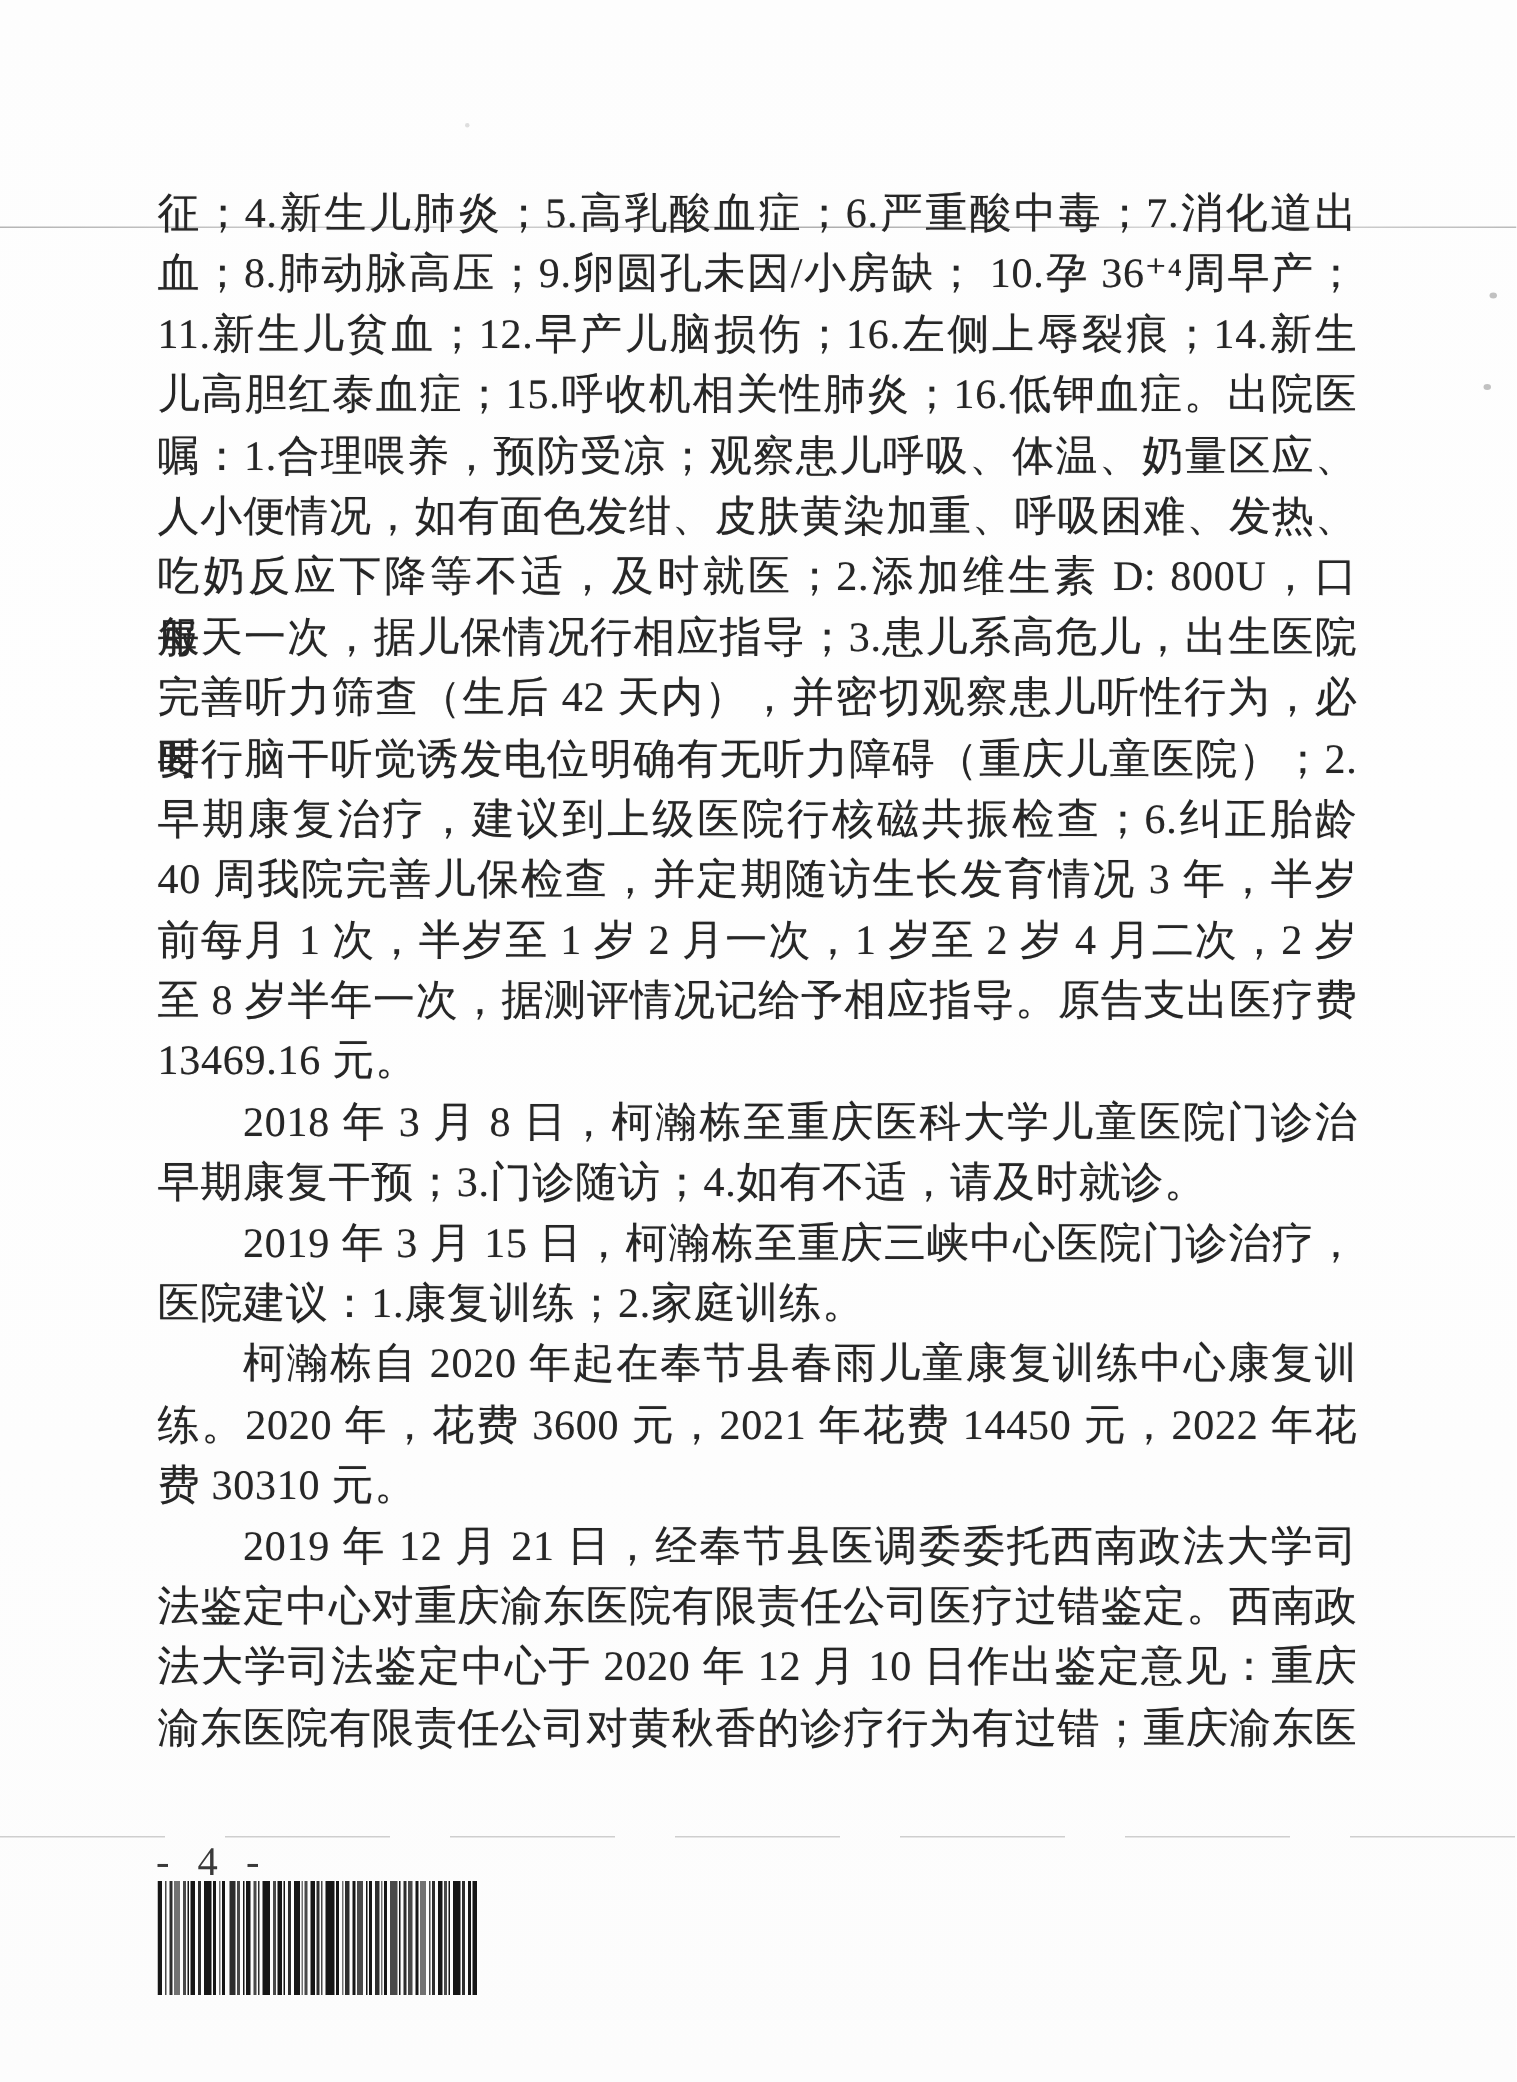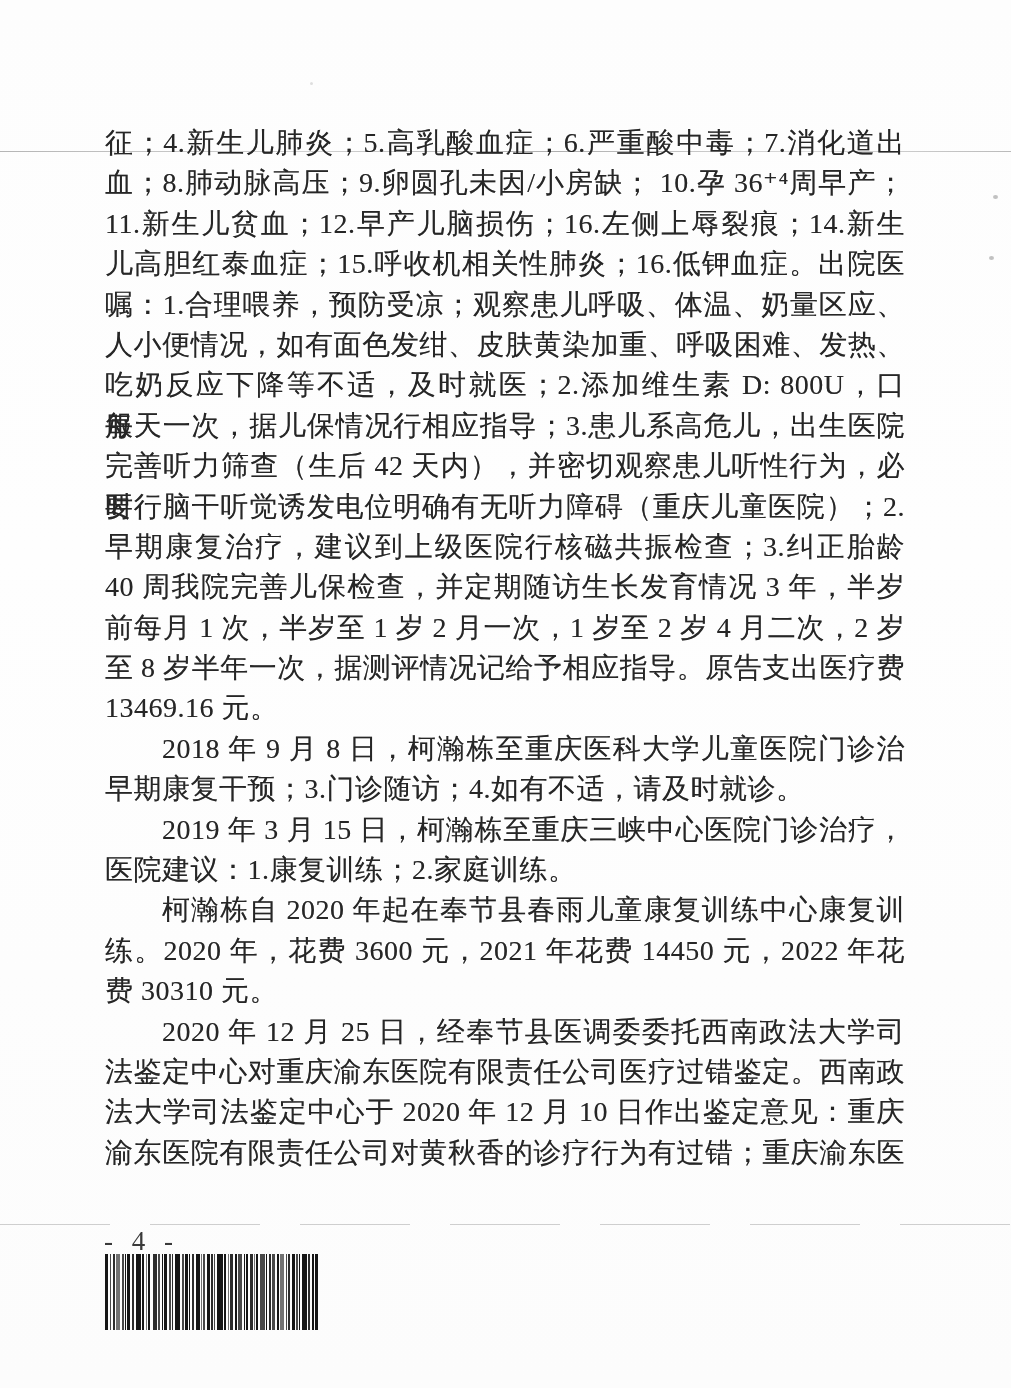--- a/index.html
+++ b/index.html
@@ -73,33 +73,33 @@
       <div class="line">征；4.新生儿肺炎；5.高乳酸血症；6.严重酸中毒；7.消化道出</div>
       <div class="line">血；8.肺动脉高压；9.卵圆孔未因/小房缺； 10.孕 36⁺⁴周早产；</div>
       <div class="line">11.新生儿贫血；12.早产儿脑损伤；16.左侧上辱裂痕；14.新生</div>
       <div class="line">儿高胆红泰血症；15.呼收机相关性肺炎；16.低钾血症。出院医</div>
       <div class="line">嘱：1.合理喂养，预防受凉；观察患儿呼吸、体温、奶量区应、</div>
       <div class="line">人小便情况，如有面色发绀、皮肤黄染加重、呼吸困难、发热、</div>
       <div class="line">吃奶反应下降等不适，及时就医；2.添加维生素 D: 800U，口服，</div>
       <div class="line">每天一次，据儿保情况行相应指导；3.患儿系高危儿，出生医院</div>
       <div class="line">完善听力筛查（生后 42 天内），并密切观察患儿听性行为，必要</div>
       <div class="line">时行脑干听觉诱发电位明确有无听力障碍（重庆儿童医院）；2.</div>
-      <div class="line">早期康复治疗，建议到上级医院行核磁共振检查；3.纠正胎龄</div>
+      <div class="line">早期康复治疗，建议到上级医院行核磁共振检查；6.纠正胎龄</div>
       <div class="line">40 周我院完善儿保检查，并定期随访生长发育情况 3 年，半岁</div>
       <div class="line">前每月 1 次，半岁至 1 岁 2 月一次，1 岁至 2 岁 4 月二次，2 岁</div>
       <div class="line">至 8 岁半年一次，据测评情况记给予相应指导。原告支出医疗费</div>
       <div class="line no-justify">13469.16 元。</div>
-      <div class="line indent">2018 年 9 月 8 日，柯瀚栋至重庆医科大学儿童医院门诊治</div>
+      <div class="line indent">2018 年 3 月 8 日，柯瀚栋至重庆医科大学儿童医院门诊治</div>
       <div class="line no-justify">早期康复干预；3.门诊随访；4.如有不适，请及时就诊。</div>
       <div class="line indent">2019 年 3 月 15 日，柯瀚栋至重庆三峡中心医院门诊治疗，</div>
       <div class="line no-justify">医院建议：1.康复训练；2.家庭训练。</div>
       <div class="line indent">柯瀚栋自 2020 年起在奉节县春雨儿童康复训练中心康复训</div>
       <div class="line">练。2020 年，花费 3600 元，2021 年花费 14450 元，2022 年花</div>
       <div class="line no-justify">费 30310 元。</div>
-      <div class="line indent">2020 年 12 月 25 日，经奉节县医调委委托西南政法大学司</div>
+      <div class="line indent">2019 年 12 月 21 日，经奉节县医调委委托西南政法大学司</div>
       <div class="line">法鉴定中心对重庆渝东医院有限责任公司医疗过错鉴定。西南政</div>
       <div class="line">法大学司法鉴定中心于 2020 年 12 月 10 日作出鉴定意见：重庆</div>
       <div class="line">渝东医院有限责任公司对黄秋香的诊疗行为有过错；重庆渝东医</div>
     </div>
 
   <div class="artifact-line-bottom"></div>
 
   <div class="page-number">- 4 -</div>
 
   <div class="barcode"><span class="bar" style="width: 3px; background: rgb(22, 22, 22);"></span><span class="gap" style="width: 2px;"></span><span class="bar" style="width: 1px; background: rgb(22, 22, 22);"></span><span class="gap" style="width: 2px;"></span><span class="bar" style="width: 2px; background: rgb(22, 22, 22);"></span><span class="gap" style="width: 1px;"></span><span class="bar" style="width: 4px; background: rgb(22, 22, 22);"></span><span class="gap" style="width: 2px;"></span><span class="bar" style="width: 2px; background: rgb(22, 22, 22);"></span><span class="gap" style="width: 1px;"></span><span class="bar" style="width: 1px; background: rgb(22, 22, 22);"></span><span class="gap" style="width: 1px;"></span><span class="bar" style="width: 3px; background: rgb(22, 22, 22);"></span><span class="gap" style="width: 2px;"></span><span class="bar" style="width: 2px; background: rgb(22, 22, 22);"></span><span class="gap" style="width: 2px;"></span><span class="bar" style="width: 5px; background: rgb(22, 22, 22);"></span><span class="gap" style="width: 1px;"></span><span class="bar" style="width: 2px; background: rgb(22, 22, 22);"></span><span class="gap" style="width: 2px;"></span><span class="bar" style="width: 1px; background: rgb(22, 22, 22);"></span><span class="gap" style="width: 1px;"></span><span class="bar" style="width: 2px; background: rgb(22, 22, 22);"></span><span class="gap" style="width: 3px;"></span><span class="bar" style="width: 4px; background: rgb(22, 22, 22);"></span><span class="gap" style="width: 1px;"></span><span class="bar" style="width: 2px; background: rgb(22, 22, 22);"></span><span class="gap" style="width: 2px;"></span><span class="bar" style="width: 1px; background: rgb(22, 22, 22);"></span><span class="gap" style="width: 1px;"></span><span class="bar" style="width: 3px; background: rgb(22, 22, 22);"></span><span class="gap" style="width: 2px;"></span><span class="bar" style="width: 2px; background: rgb(22, 22, 22);"></span><span class="gap" style="width: 1px;"></span><span class="bar" style="width: 1px; background: rgb(22, 22, 22);"></span><span class="gap" style="width: 2px;"></span><span class="bar" style="width: 5px; background: rgb(22, 22, 22);"></span><span class="gap" style="width: 2px;"></span><span class="bar" style="width: 2px; background: rgb(22, 22, 22);"></span><span class="gap" style="width: 1px;"></span><span class="bar" style="width: 3px; background: rgb(22, 22, 22);"></span><span class="gap" style="width: 1px;"></span><span class="bar" style="width: 1px; background: rgb(22, 22, 22);"></span><span class="gap" style="width: 2px;"></span><span class="bar" style="width: 2px; background: rgb(22, 22, 22);"></span><span class="gap" style="width: 2px;"></span><span class="bar" style="width: 4px; background: rgb(22, 22, 22);"></span><span class="gap" style="width: 1px;"></span><span class="bar" style="width: 1px; background: rgb(22, 22, 22);"></span><span class="gap" style="width: 1px;"></span><span class="bar" style="width: 2px; background: rgb(22, 22, 22);"></span><span class="gap" style="width: 2px;"></span><span class="bar" style="width: 3px; background: rgb(22, 22, 22);"></span><span class="gap" style="width: 1px;"></span><span class="bar" style="width: 2px; background: rgb(22, 22, 22);"></span><span class="gap" style="width: 1px;"></span><span class="bar" style="width: 1px; background: rgb(22, 22, 22);"></span><span class="gap" style="width: 2px;"></span><span class="bar" style="width: 6px; background: rgb(22, 22, 22);"></span><span class="gap" style="width: 1px;"></span><span class="bar" style="width: 2px; background: rgb(22, 22, 22);"></span><span class="gap" style="width: 2px;"></span><span class="bar" style="width: 1px; background: rgb(22, 22, 22);"></span><span class="gap" style="width: 1px;"></span><span class="bar" style="width: 3px; background: rgb(22, 22, 22);"></span><span class="gap" style="width: 2px;"></span><span class="bar" style="width: 2px; background: rgb(22, 22, 22);"></span><span class="gap" style="width: 1px;"></span><span class="bar" style="width: 4px; background: rgb(22, 22, 22);"></span><span class="gap" style="width: 2px;"></span><span class="bar" style="width: 1px; background: rgb(22, 22, 22);"></span><span class="gap" style="width: 1px;"></span><span class="bar" style="width: 2px; background: rgb(22, 22, 22);"></span><span class="gap" style="width: 2px;"></span><span class="bar" style="width: 3px; background: rgb(22, 22, 22);"></span><span class="gap" style="width: 1px;"></span><span class="bar" style="width: 1px; background: rgb(22, 22, 22);"></span><span class="gap" style="width: 1px;"></span><span class="bar" style="width: 2px; background: rgb(22, 22, 22);"></span><span class="gap" style="width: 2px;"></span><span class="bar" style="width: 5px; background: rgb(22, 22, 22);"></span><span class="gap" style="width: 1px;"></span><span class="bar" style="width: 1px; background: rgb(22, 22, 22);"></span><span class="gap" style="width: 2px;"></span><span class="bar" style="width: 2px; background: rgb(22, 22, 22);"></span><span class="gap" style="width: 1px;"></span><span class="bar" style="width: 3px; background: rgb(22, 22, 22);"></span><span class="gap" style="width: 2px;"></span><span class="bar" style="width: 2px; background: rgb(22, 22, 22);"></span><span class="gap" style="width: 1px;"></span><span class="bar" style="width: 4px; background: rgb(22, 22, 22);"></span><span class="gap" style="width: 2px;"></span><span class="bar" style="width: 1px; background: rgb(22, 22, 22);"></span><span class="gap" style="width: 1px;"></span><span class="bar" style="width: 2px; background: rgb(22, 22, 22);"></span><span class="gap" style="width: 2px;"></span><span class="bar" style="width: 3px; background: rgb(22, 22, 22);"></span><span class="gap" style="width: 1px;"></span><span class="bar" style="width: 2px; background: rgb(22, 22, 22);"></span><span class="gap" style="width: 1px;"></span><span class="bar" style="width: 1px; background: rgb(22, 22, 22);"></span><span class="gap" style="width: 2px;"></span><span class="bar" style="width: 5px; background: rgb(22, 22, 22);"></span><span class="gap" style="width: 1px;"></span><span class="bar" style="width: 2px; background: rgb(22, 22, 22);"></span><span class="gap" style="width: 2px;"></span><span class="bar" style="width: 2px; background: rgb(22, 22, 22);"></span><span class="gap" style="width: 1px;"></span><span class="bar" style="width: 3px; background: rgb(22, 22, 22);"></span><span class="gap" style="width: 2px;"></span></div>

